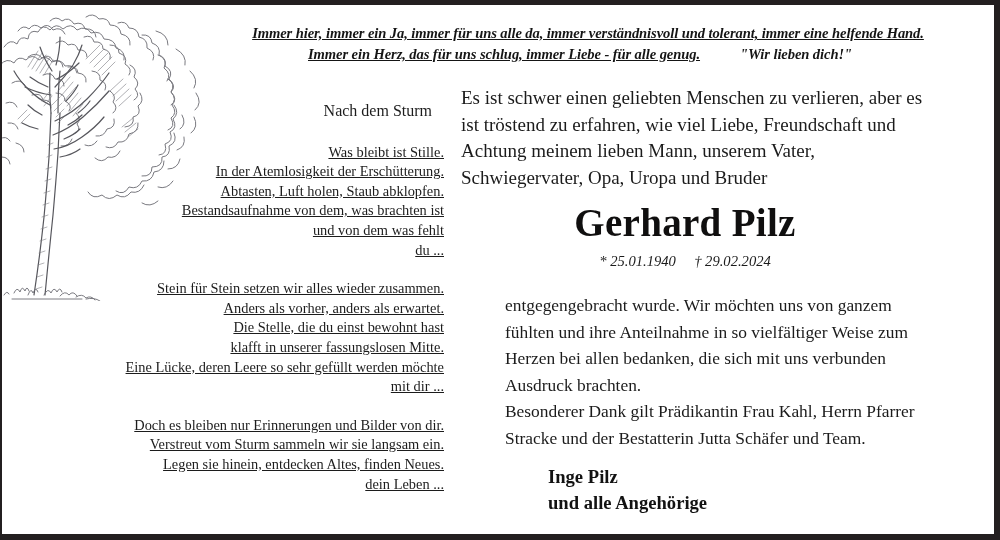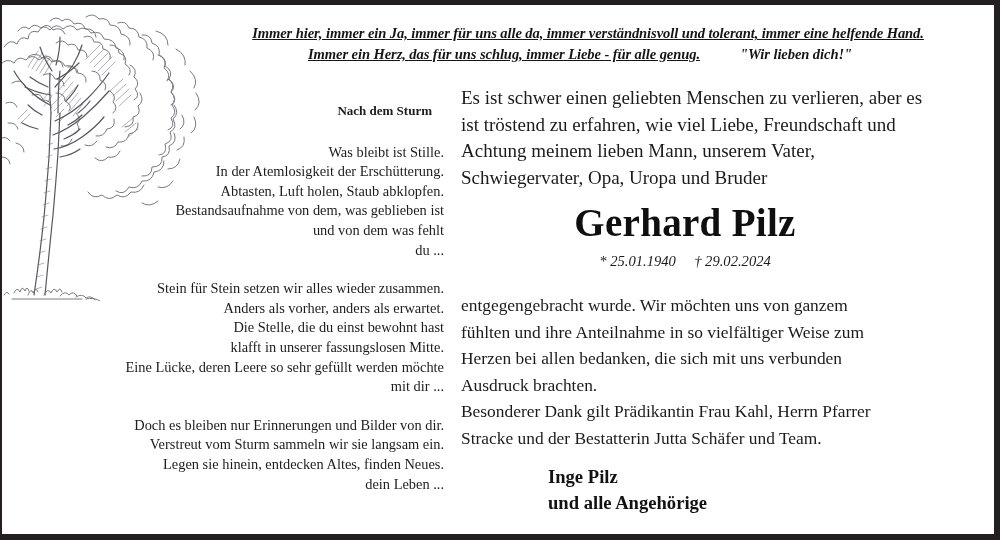--- a/index.html
+++ b/index.html
@@ -64,28 +64,29 @@
     left: 60px;
     top: 96px;
     width: 382px;
     text-align: right;
     font-size: 14.4px;
     line-height: 19.6px;
     color: #1c1c1c;
   }
   .poem .poem-title {
     display: block;
-    font-weight: bold;
-    font-size: 13px;
+    font-weight: normal;
+    font-size: 16px;
     margin-bottom: 22px;
     padding-right: 12px;
   }
   .poem .stanza {
     display: block;
     margin-bottom: 19px;
+    text-decoration: underline;
   }
   .poem .stanza span {
     display: block;
     white-space: nowrap;
   }
 
   
   .right-col {
     position: absolute;
     left: 459px;
@@ -119,21 +120,21 @@
     font-style: italic;
   }
   .deceased-dates .sep { display: inline-block; width: 11px; }
 
   .thanks {
     margin-top: 21px;
     font-size: 17.4px;
     line-height: 26.5px;
     color: #1b1b1b;
   }
-  .thanks span { display: block; white-space: nowrap; }
+  .thanks span { display: block; white-space: nowrap; margin-left: 44px; }
 
   .survivors {
     margin-top: 13px;
     margin-left: 87px;
     font-weight: bold;
     font-size: 18.6px;
     line-height: 25.5px;
     color: #121212;
   }
   .survivors span { display: block; white-space: nowrap; }
@@ -258,21 +259,21 @@
     </svg>
   </div>
 
   <div class="poem">
     <span class="poem-title">Nach dem Sturm</span>
 
     <span class="stanza">
       <span>Was bleibt ist Stille.</span>
       <span>In der Atemlosigkeit der Erschütterung.</span>
       <span>Abtasten, Luft holen, Staub abklopfen.</span>
-      <span>Bestandsaufnahme von dem, was geblieben ist</span>
+      <span>Bestandsaufnahme von dem, was brachten ist</span>
       <span>und von dem was fehlt</span>
       <span>du ...</span>
     </span>
 
     <span class="stanza">
       <span>Stein für Stein setzen wir alles wieder zusammen.</span>
       <span>Anders als vorher, anders als erwartet.</span>
       <span>Die Stelle, die du einst bewohnt hast</span>
       <span>klafft in unserer fassungslosen Mitte.</span>
       <span>Eine Lücke, deren Leere so sehr gefüllt werden möchte</span>

